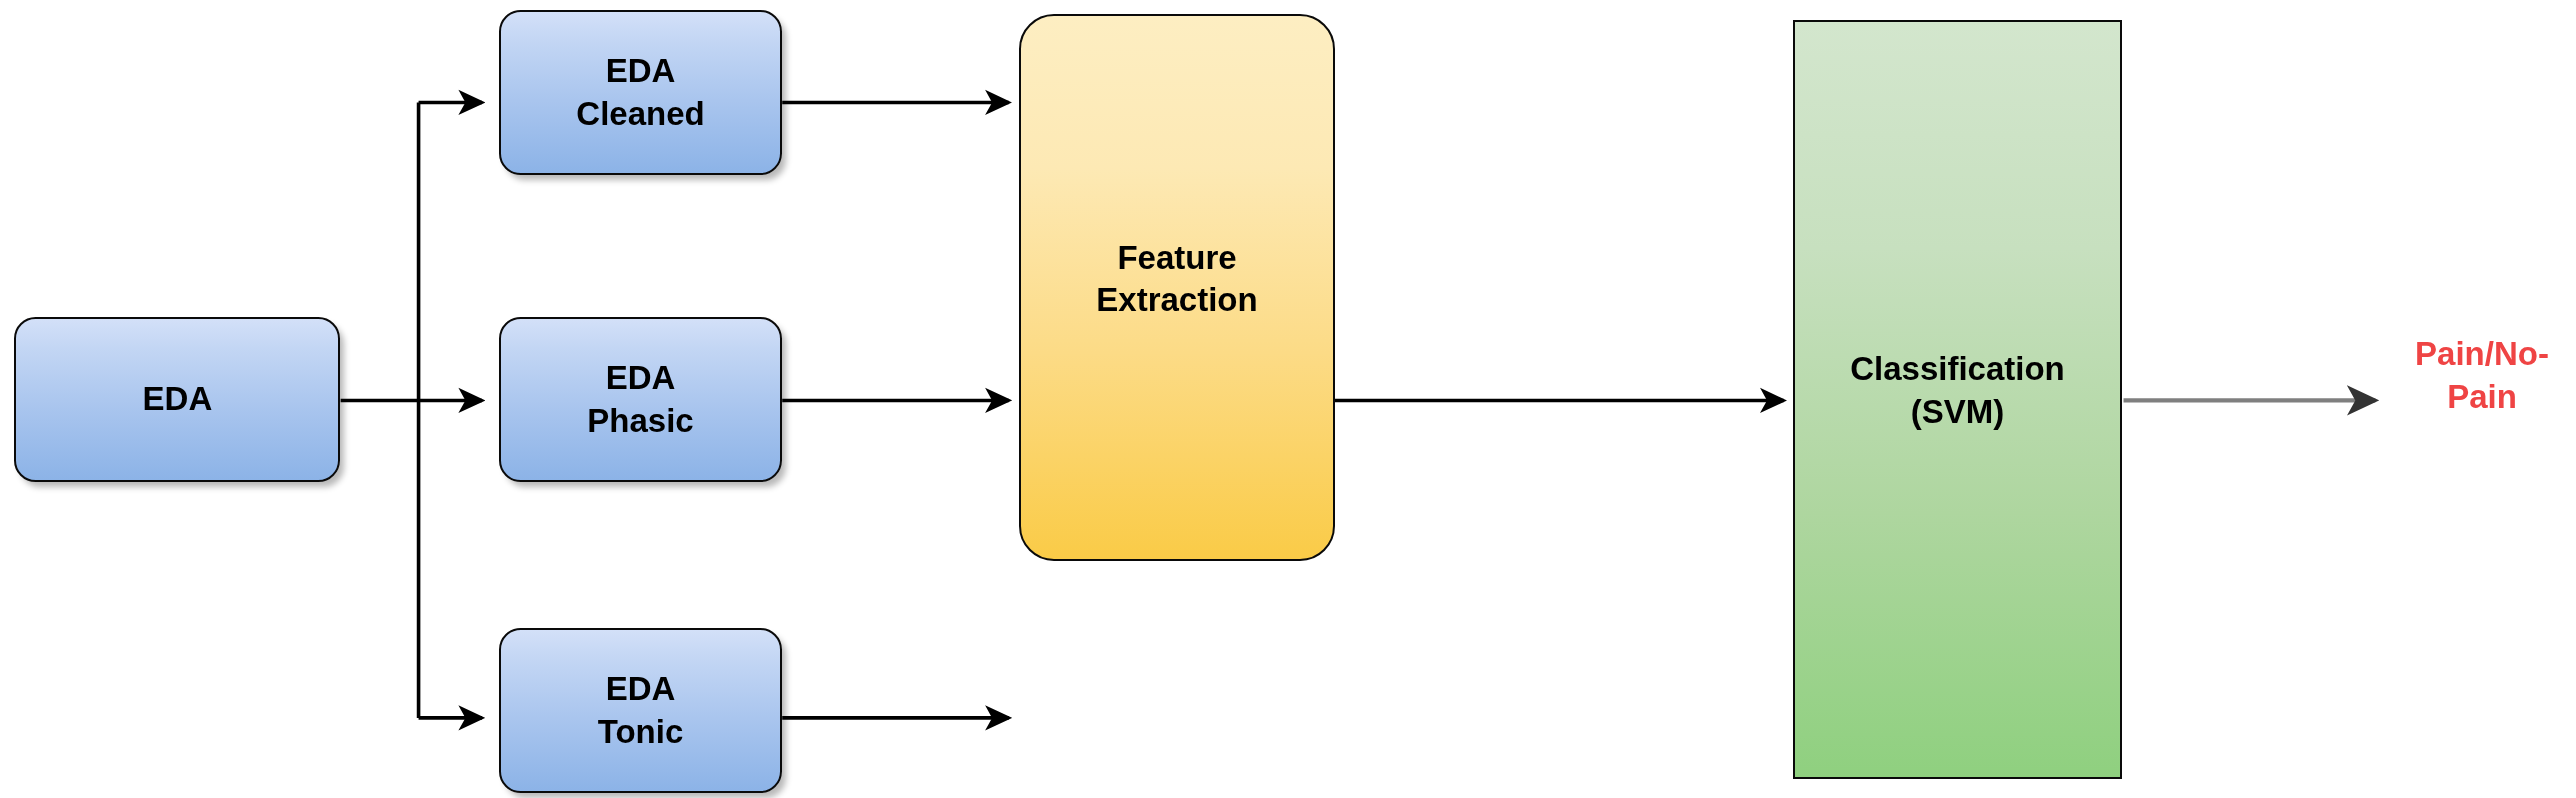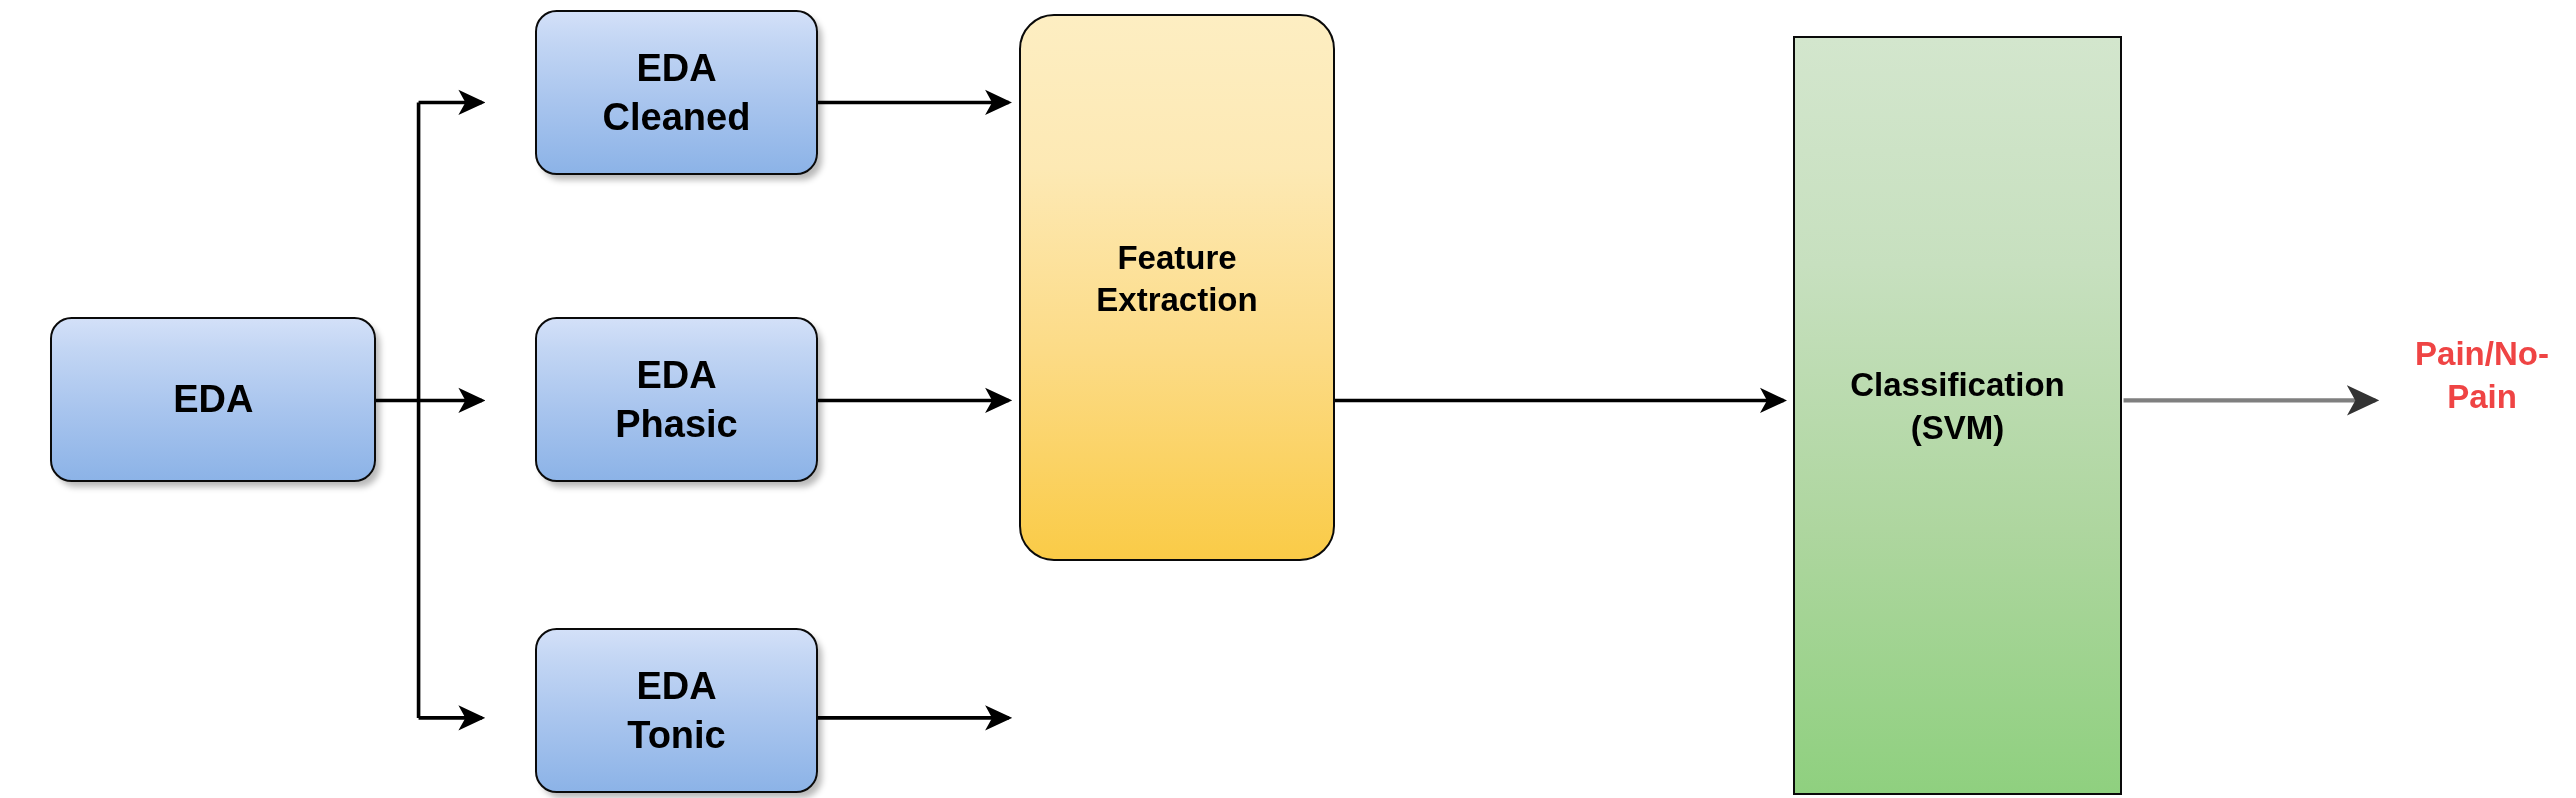--- a/index.html
+++ b/index.html
@@ -35,33 +35,31 @@
     color: #000000;
     font-weight: bold;
     line-height: 1.28;
     white-space: pre-line;
     z-index: 3;
   }
   .node-blue {
     border-radius: 21.6px;
     background: linear-gradient(to bottom, #d3e0f8 0%, #c3d6f4 18%, #a9c5ee 55%, #8cb3e7 100%);
     box-shadow: 5px 5.8px 6.5px -1.4px rgba(0,0,0,0.28);
-    font-size: 38px;
-    margin-left: 36px;
+    font-size: 33px;
   }
   .node-yellow {
     border-radius: 35px;
     background: linear-gradient(to bottom, #fdeec2 0%, #fde9b4 28%, #fcdb86 62%, #facb47 100%);
     font-size: 33px;
   }
   .node-green {
     border-radius: 0px;
     background: linear-gradient(to bottom, #d3e6cd 0%, #c7e0bf 30%, #aed69f 65%, #8fd07f 100%);
     font-size: 33px;
-    margin-top: 16px;
   }
   #node-eda        { left: 14.4px;   top: 317px; width: 326px;  height: 165px; }
   #node-cleaned    { left: 499px;  top: 10px;  width: 283px;  height: 165px; }
   #node-phasic     { left: 499px;  top: 317px; width: 283px;  height: 165px; }
   #node-tonic      { left: 499px;  top: 628px; width: 283px;  height: 165px; }
   #node-feature    { left: 1019px; top: 14.4px;  width: 316px;  height: 547px; }
   #node-classifier { left: 1793px; top: 20px;  width: 329px;  height: 759px; }
 
   #node-feature .node-text,
   #node-classifier .node-text {

